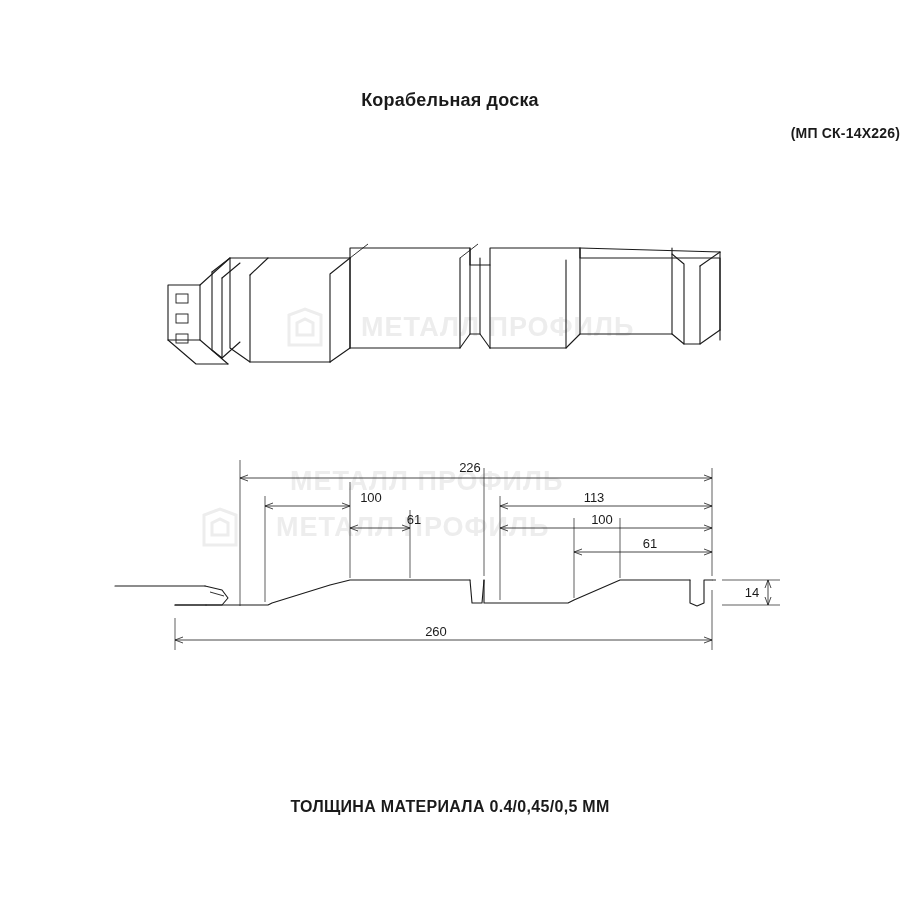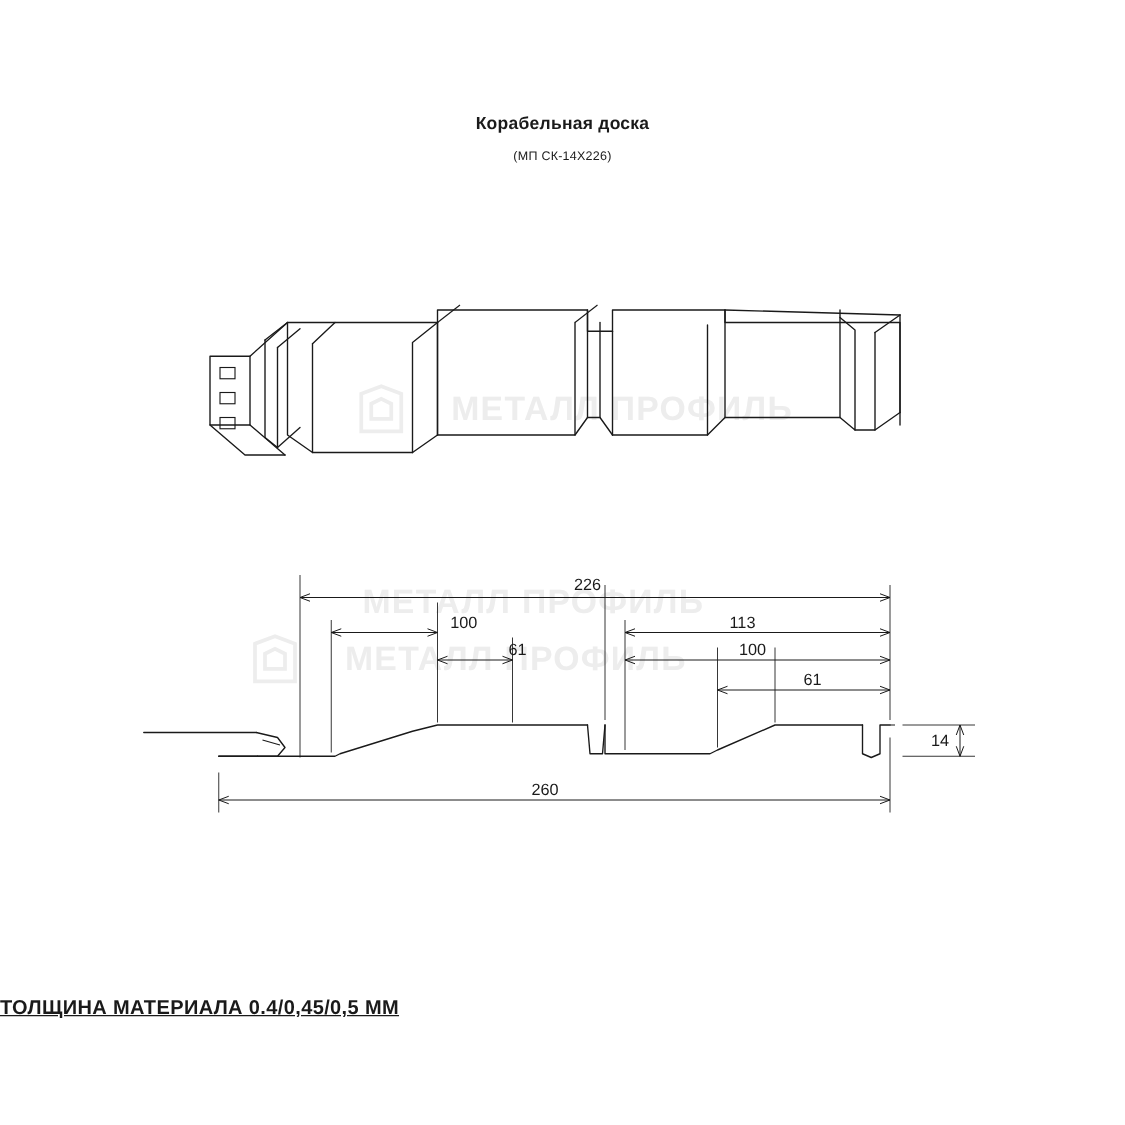--- a/index.html
+++ b/index.html
@@ -29,42 +29,42 @@
     text-align: center;
   }
   .title {
     font-size: 37px;
     font-weight: bold;
     letter-spacing: 0.5px;
     line-height: 1.1;
     margin: 0;
   }
   .subtitle {
-    font-size: 14px;
+    font-size: 18px;
     font-weight: bold;
     margin-top: 18px;
     letter-spacing: 0.2px;
   }
   .code {
-    font-size: 10px;
-    font-weight: normal;
+    font-size: 14px;
+    font-weight: bold;
     margin-top: 14px;
     letter-spacing: 0.2px;
+    text-align: right;
   }
   
   .footer {
     position: absolute;
     top: 798px;
     left: 0;
     width: 900px;
-    text-align: left;
+    text-align: center;
     font-size: 16px;
     font-weight: bold;
     letter-spacing: 0.3px;
-    text-decoration: underline;
   }
   
   .iso-wrap {
     position: absolute;
     top: 230px;
     left: 0;
     width: 900px;
     height: 190px;
   }
   .section-wrap {

